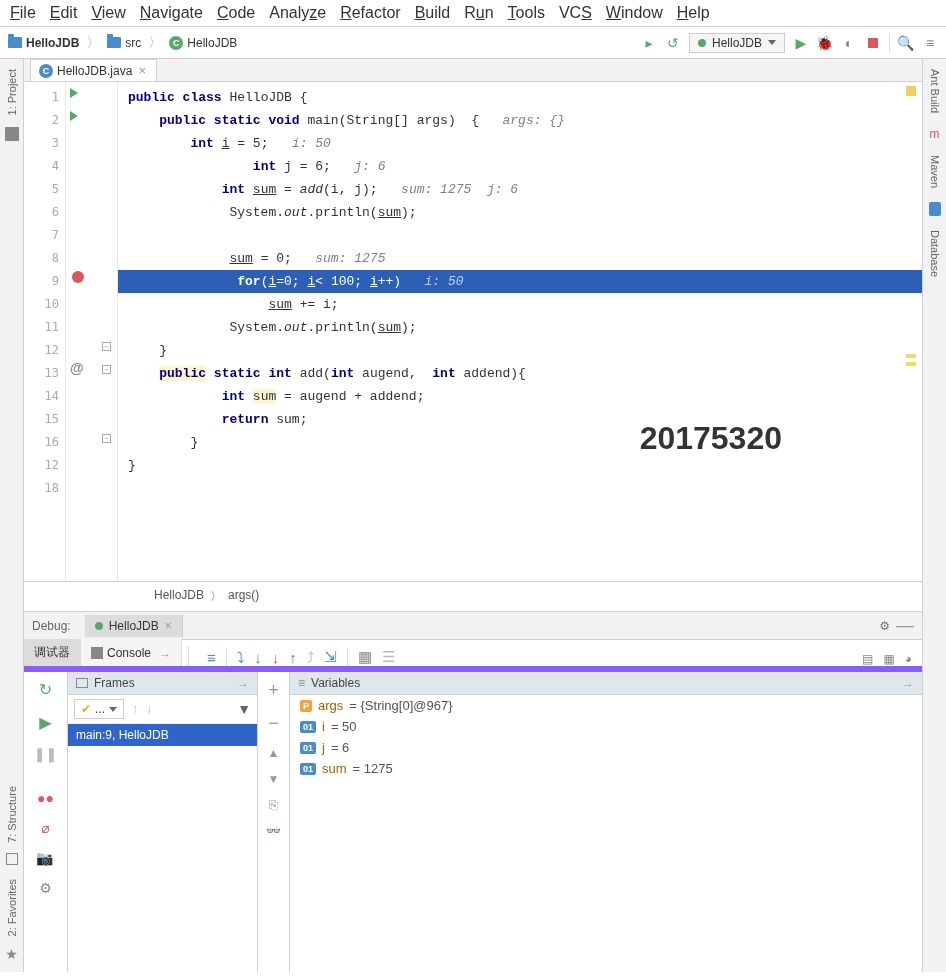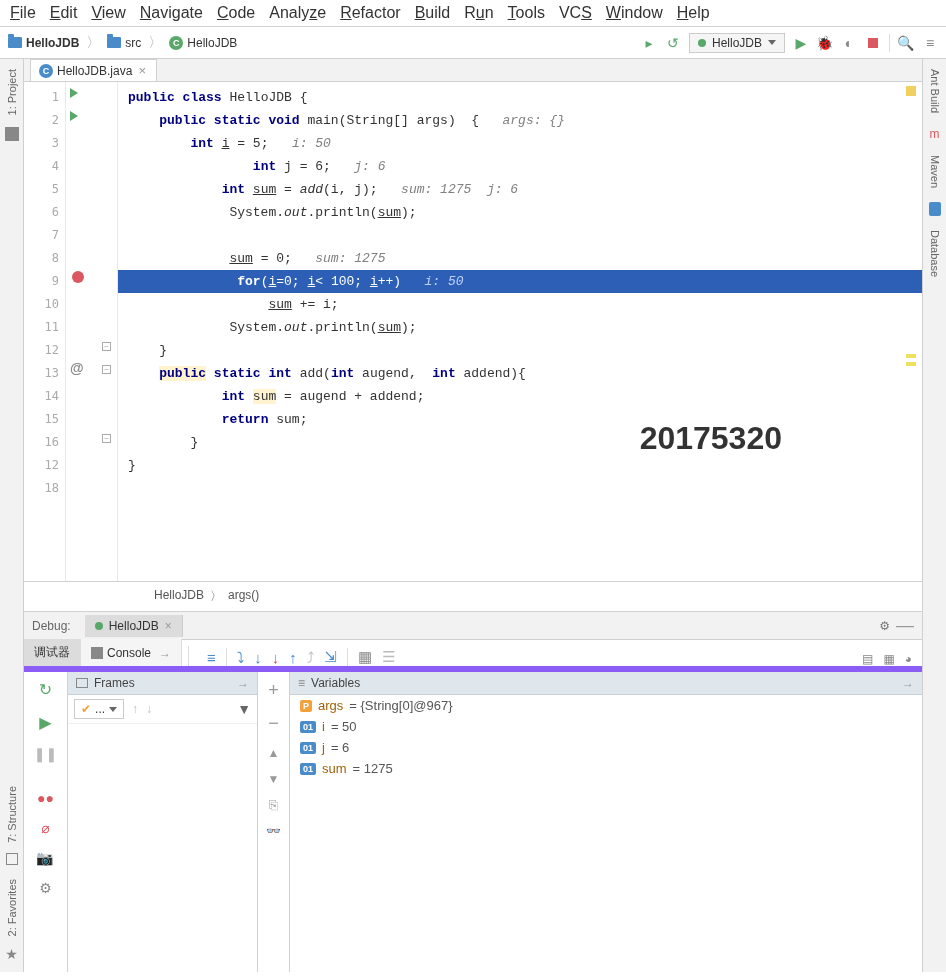--- a/index.html
+++ b/index.html
@@ -286,20 +286,21 @@
           <div class="frames-toolbar">
             <div class="combo">
               <span style="color:#f2a23c">✔</span>
               <span>...</span>
               <span class="tri-down"></span>
             </div>
             <span style="color:#bbb">↑</span>
             <span style="color:#bbb">↓</span>
             <span style="color:#666;margin-left:auto;font-size:14px">▼</span>
           </div>
+          <div class="frame-row">main:9, HelloJDB</div>
         </div>
 
         <div class="vars-panel">
           <div class="vars-icons">
             <span style="font-size:18px">+</span>
             <span style="font-size:18px">−</span>
             <span>▲</span>
             <span>▼</span>
             <span>⎘</span>
             <span>👓</span>

